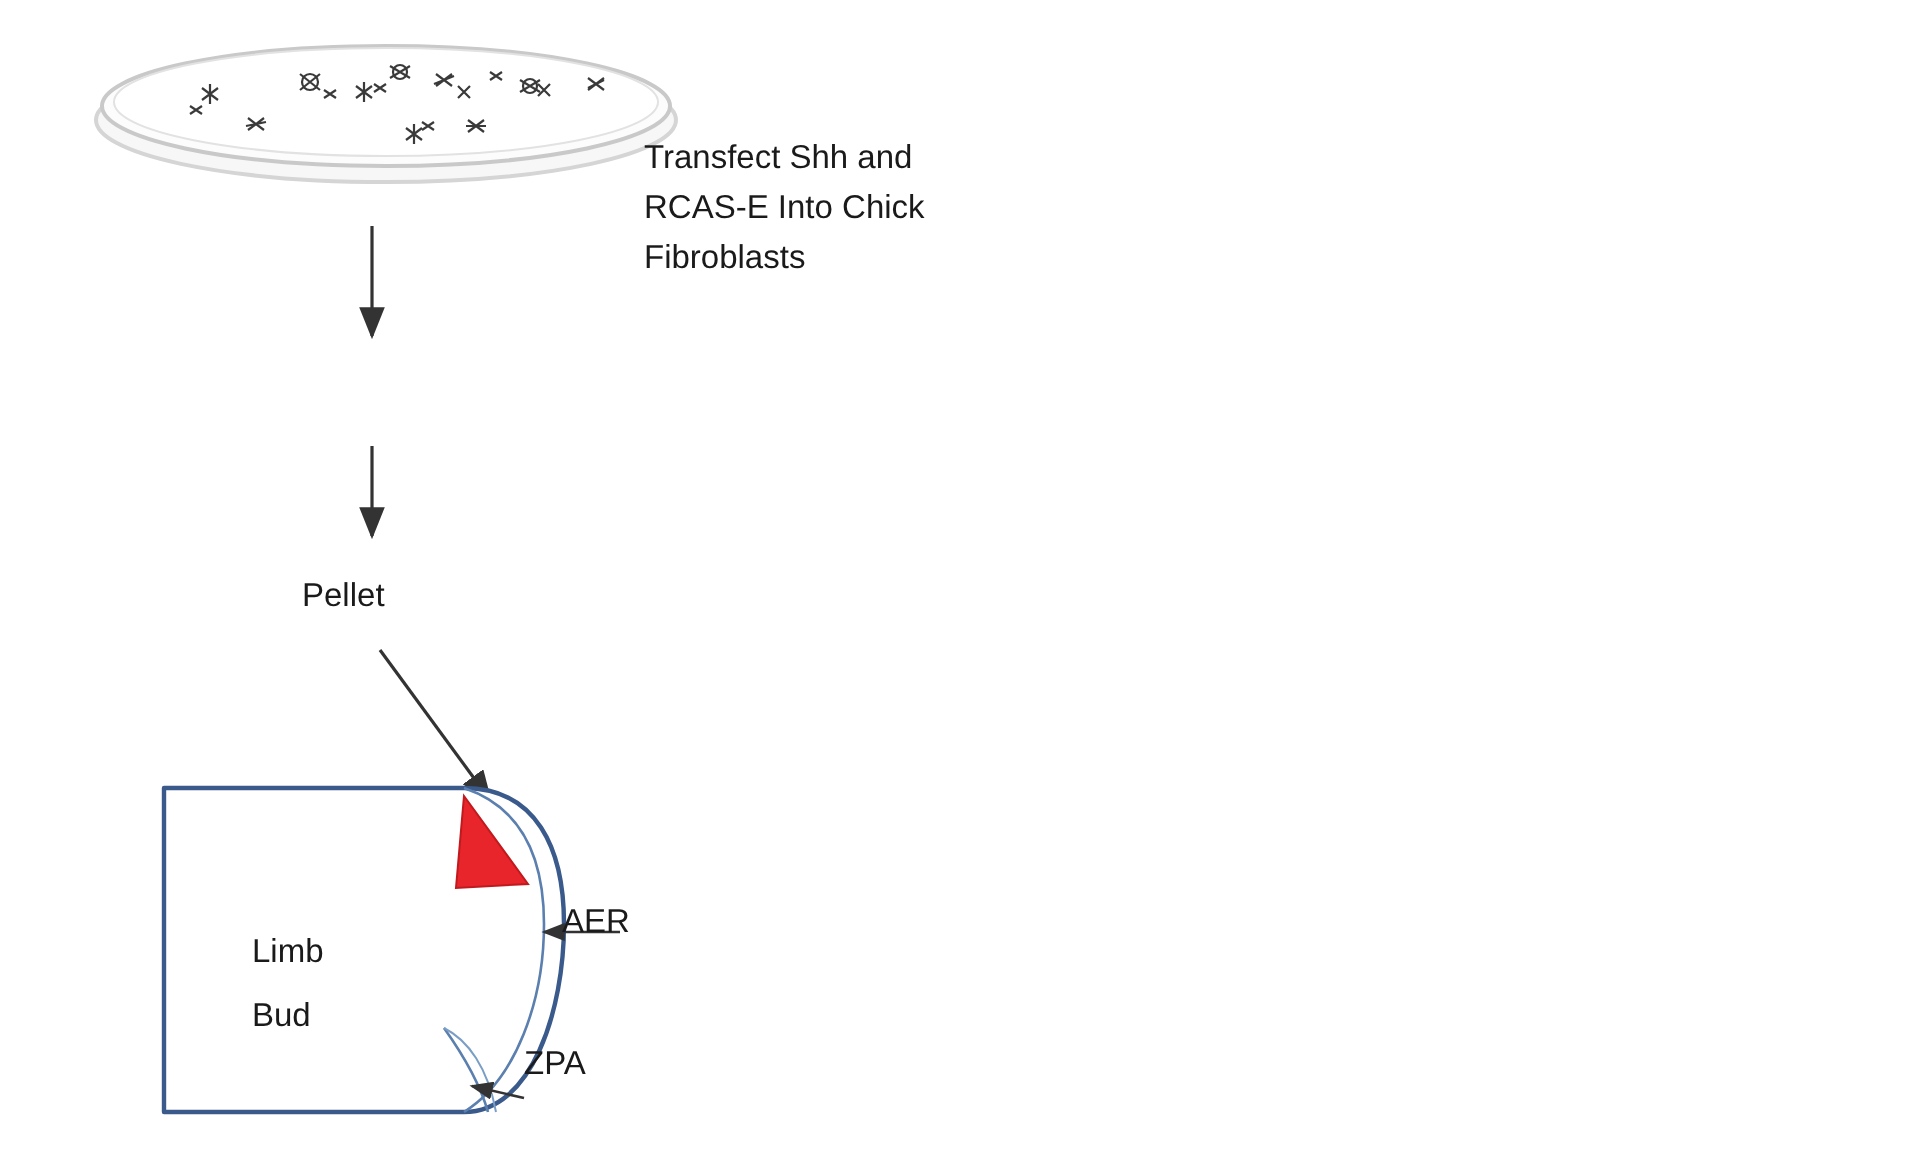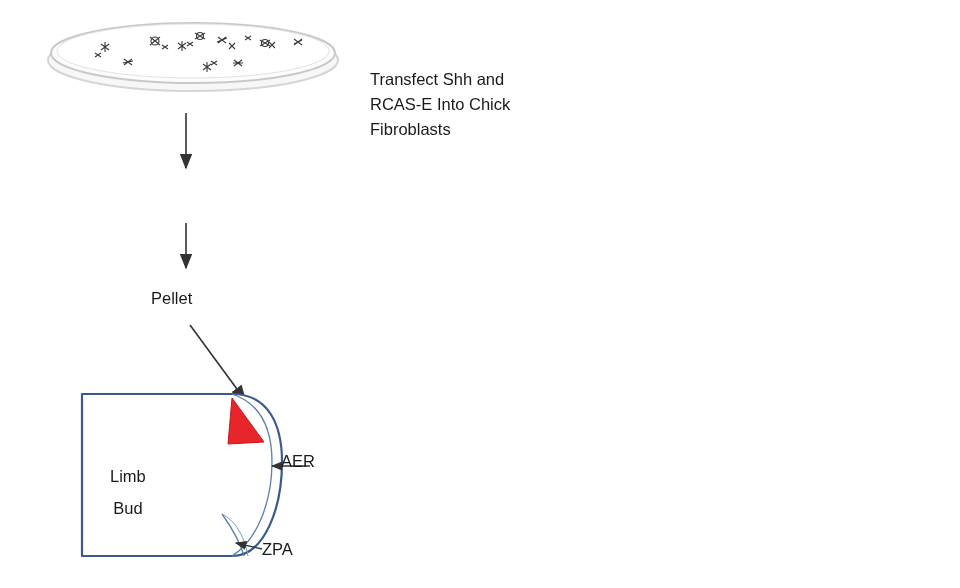--- a/index.html
+++ b/index.html
@@ -22,43 +22,41 @@
     color: #1a1a1a;
     font-size: 16.5px;
     line-height: 24px;
     white-space: pre;
   }
   #transfect-label {
     left: 322px;
     top: 67px;
     font-size: 16.5px;
     line-height: 25px;
-    margin-left: 48px;
   }
   #separate-label {
     left: 118px;
     top: 187px;
   }
   #implant-label {
     left: 151px;
     top: 286px;
   }
   #limbbud-label {
-    left: 110px;
+    left: 126px;
     top: 460px;
     line-height: 32px;
-    text-align: center;
   }
   #aer-label {
     left: 281px;
     top: 449px;
   }
   #zpa-label {
     left: 262px;
-    top: 537px;
+    top: 520px;
   }
   svg.layer {
     position: absolute;
     left: 0;
     top: 0;
     width: 960px;
     height: 588px;
   }
 </style>
 </head>

